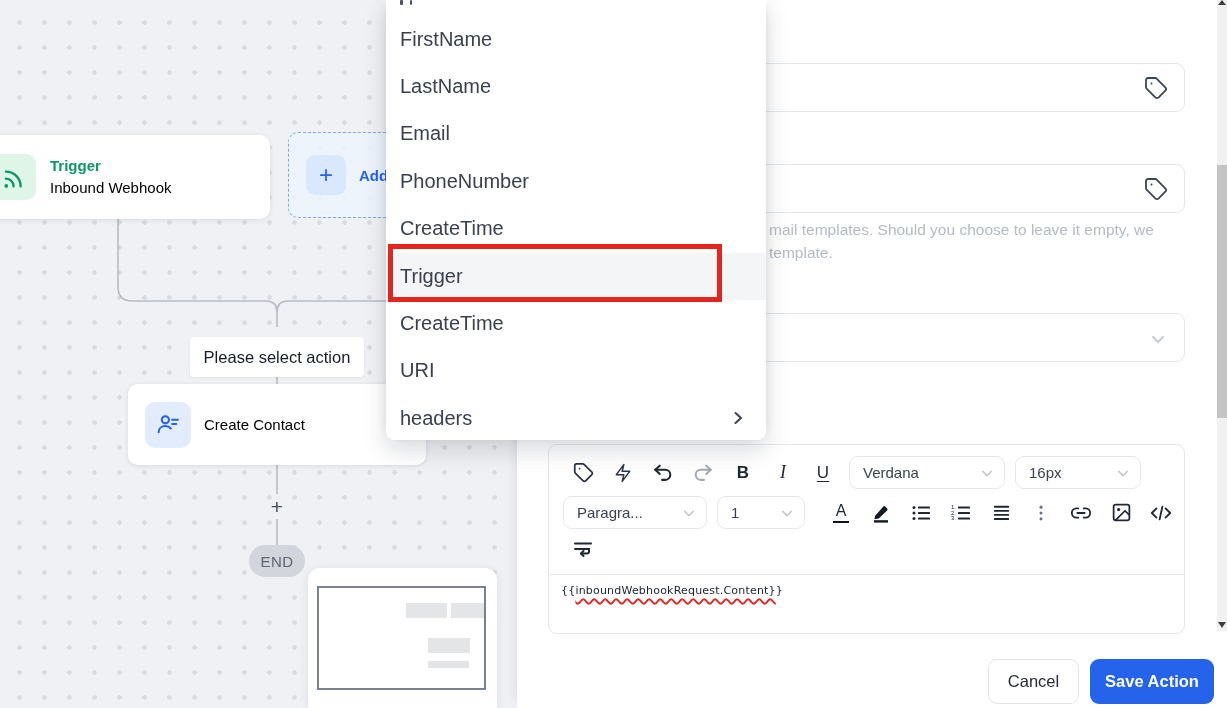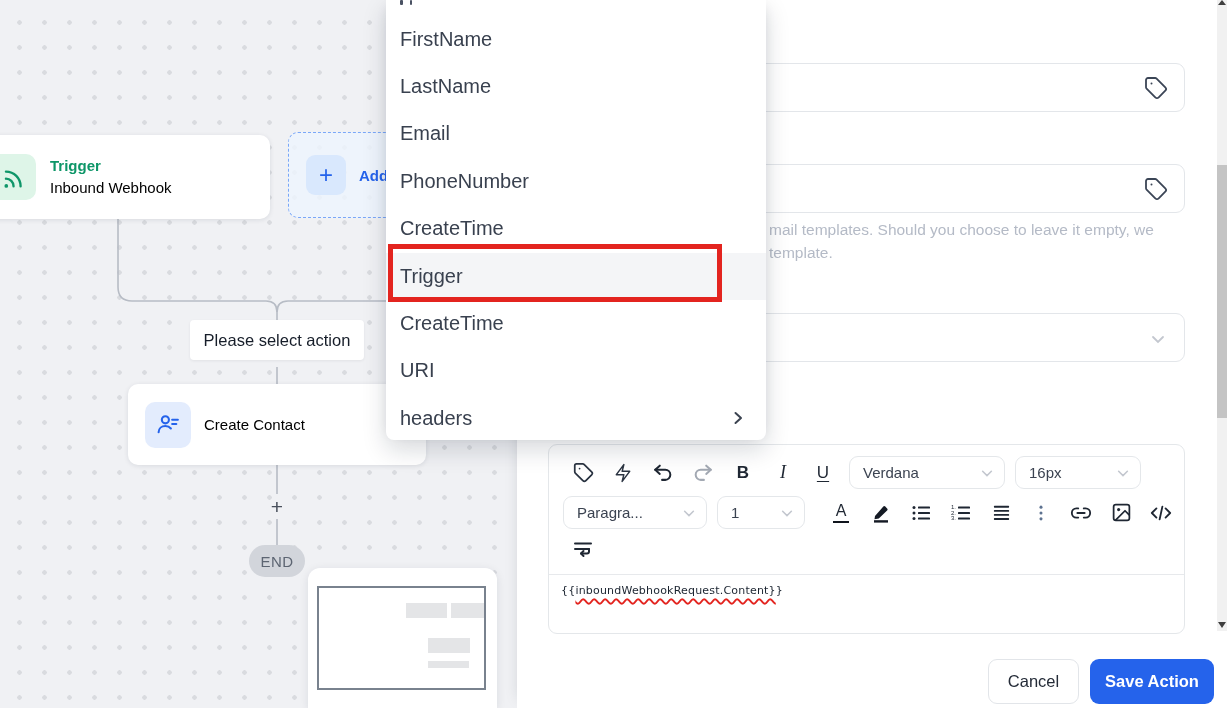--- a/index.html
+++ b/index.html
@@ -37,21 +37,21 @@
     display:flex; align-items:center; padding-left:17px;
   }
   .plus-tile {
     width:40px; height:40px; border-radius:9px; background:#d9e8fd;
     display:flex; align-items:center; justify-content:center;
     color:#2563eb; font-size:24px; font-weight:400;
   }
   .add-label { margin-left:13px; color:#2563eb; font-size:15px; font-weight:700; }
 
   .action-label {
-    position:absolute; left:190px; top:320px; width:174px; height:40px;
+    position:absolute; left:190px; top:337px; width:174px; height:40px;
     background:#fff; border-radius:4px; box-shadow:0 1px 3px rgba(23,31,46,.07);
     display:flex; align-items:center; justify-content:center;
     font-size:16.5px; color:#161d29;
   }
   .create-node { left:128px; top:384px; width:298px; height:81px; padding-left:17px; }
   .create-node .node-sub { margin-left:13px; }
 
   .connector-plus {
     position:absolute; left:266px; top:495px; width:22px; height:24px;
     color:#49505c; font-size:21px; text-align:center; line-height:24px;

